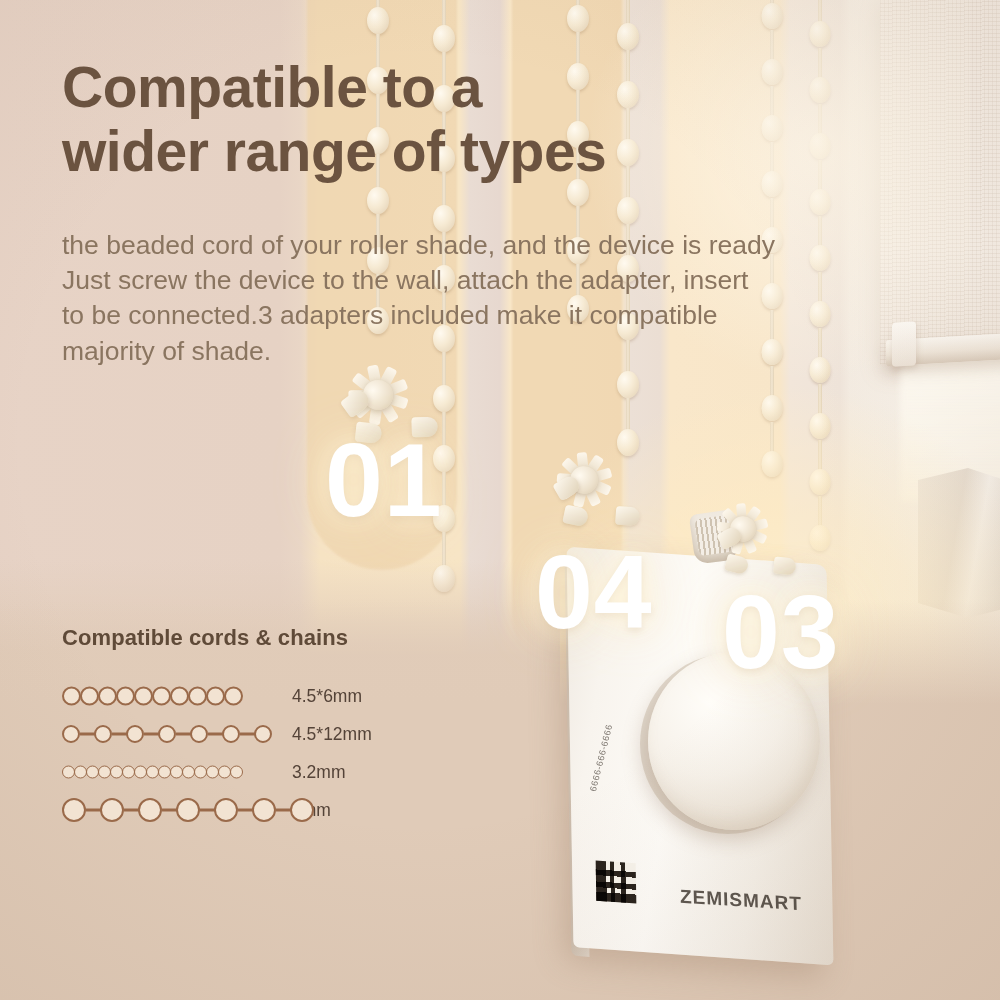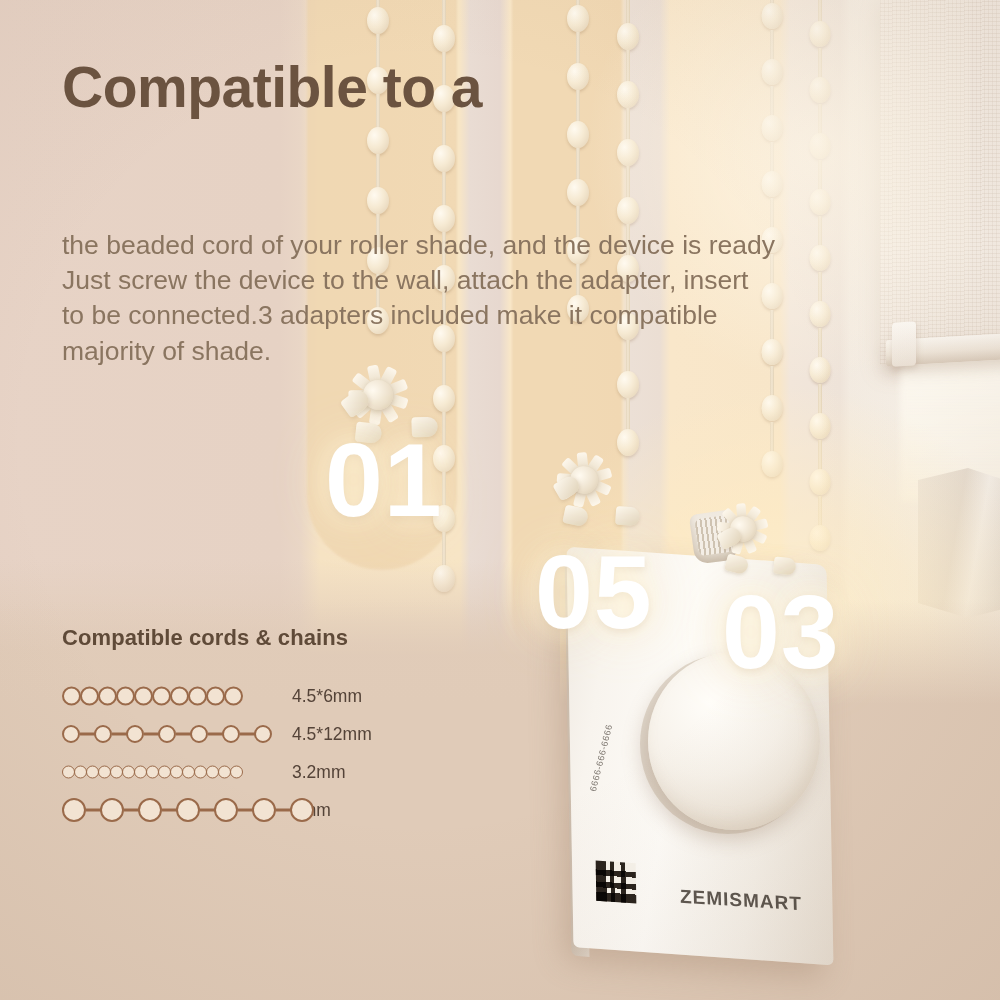--- a/index.html
+++ b/index.html
@@ -369,25 +369,26 @@
         <div class="hub"></div>
         <div class="wing" style="left: 12px; top: 36px; transform: rotate(-24deg);"></div>
         <div class="wing" style="left: 18px; top: 68px; transform: rotate(18deg);"></div>
         <div class="wing" style="left: 74px; top: 74px; transform: rotate(10deg);"></div>
       </div>
     </div>
 
   <div class="vignette"></div>
 
   <div class="step s1">01</div>
-  <div class="step s2">05</div>
+  <div class="step s2">04</div>
   <div class="step s3">03</div>
 
   <div class="headline">
     <div>Compatible to a</div>
+    <div>wider range of types</div>
   </div>
 
   <div class="body-copy">
     <div>the beaded cord of your roller shade, and the device is ready</div>
     <div>Just screw the device to the wall, attach the adapter, insert</div>
     <div>to be connected.3 adapters included make it compatible</div>
     <div>majority of shade.</div>
   </div>
 
   <div class="cords">

